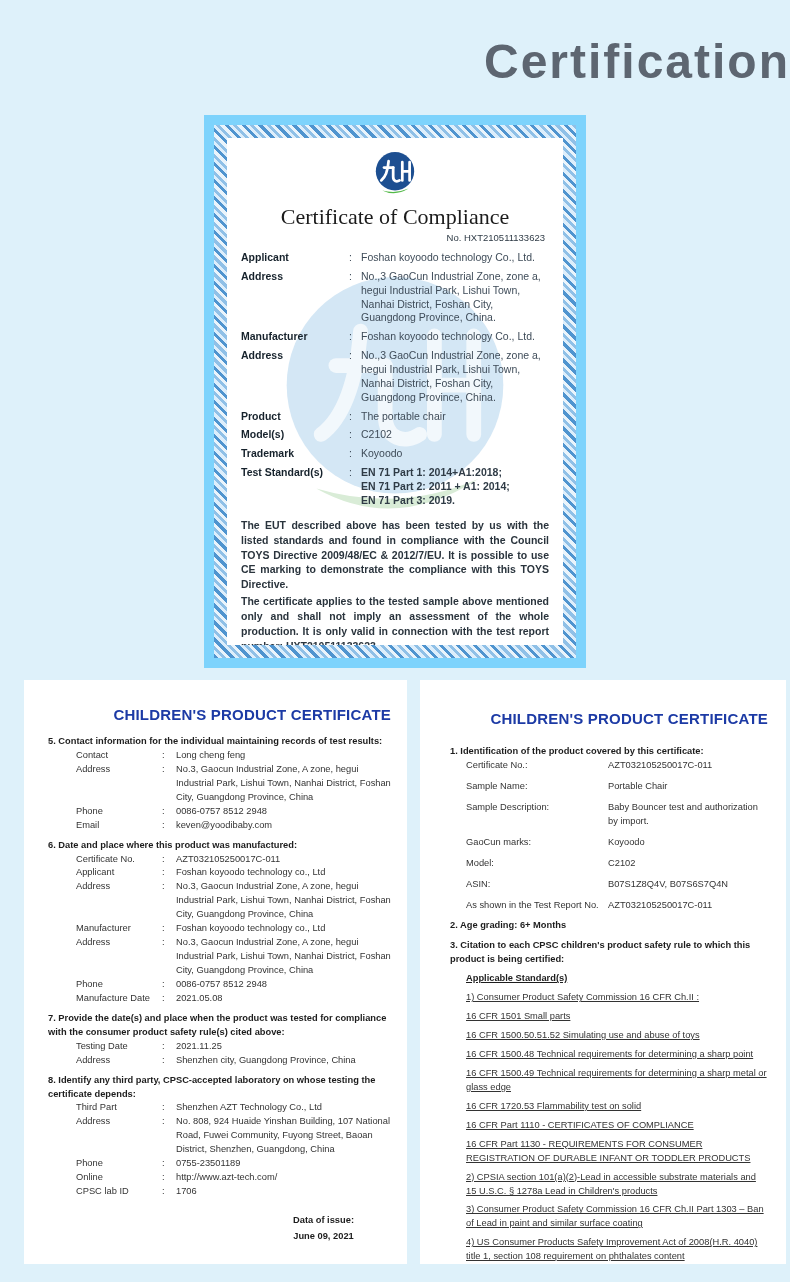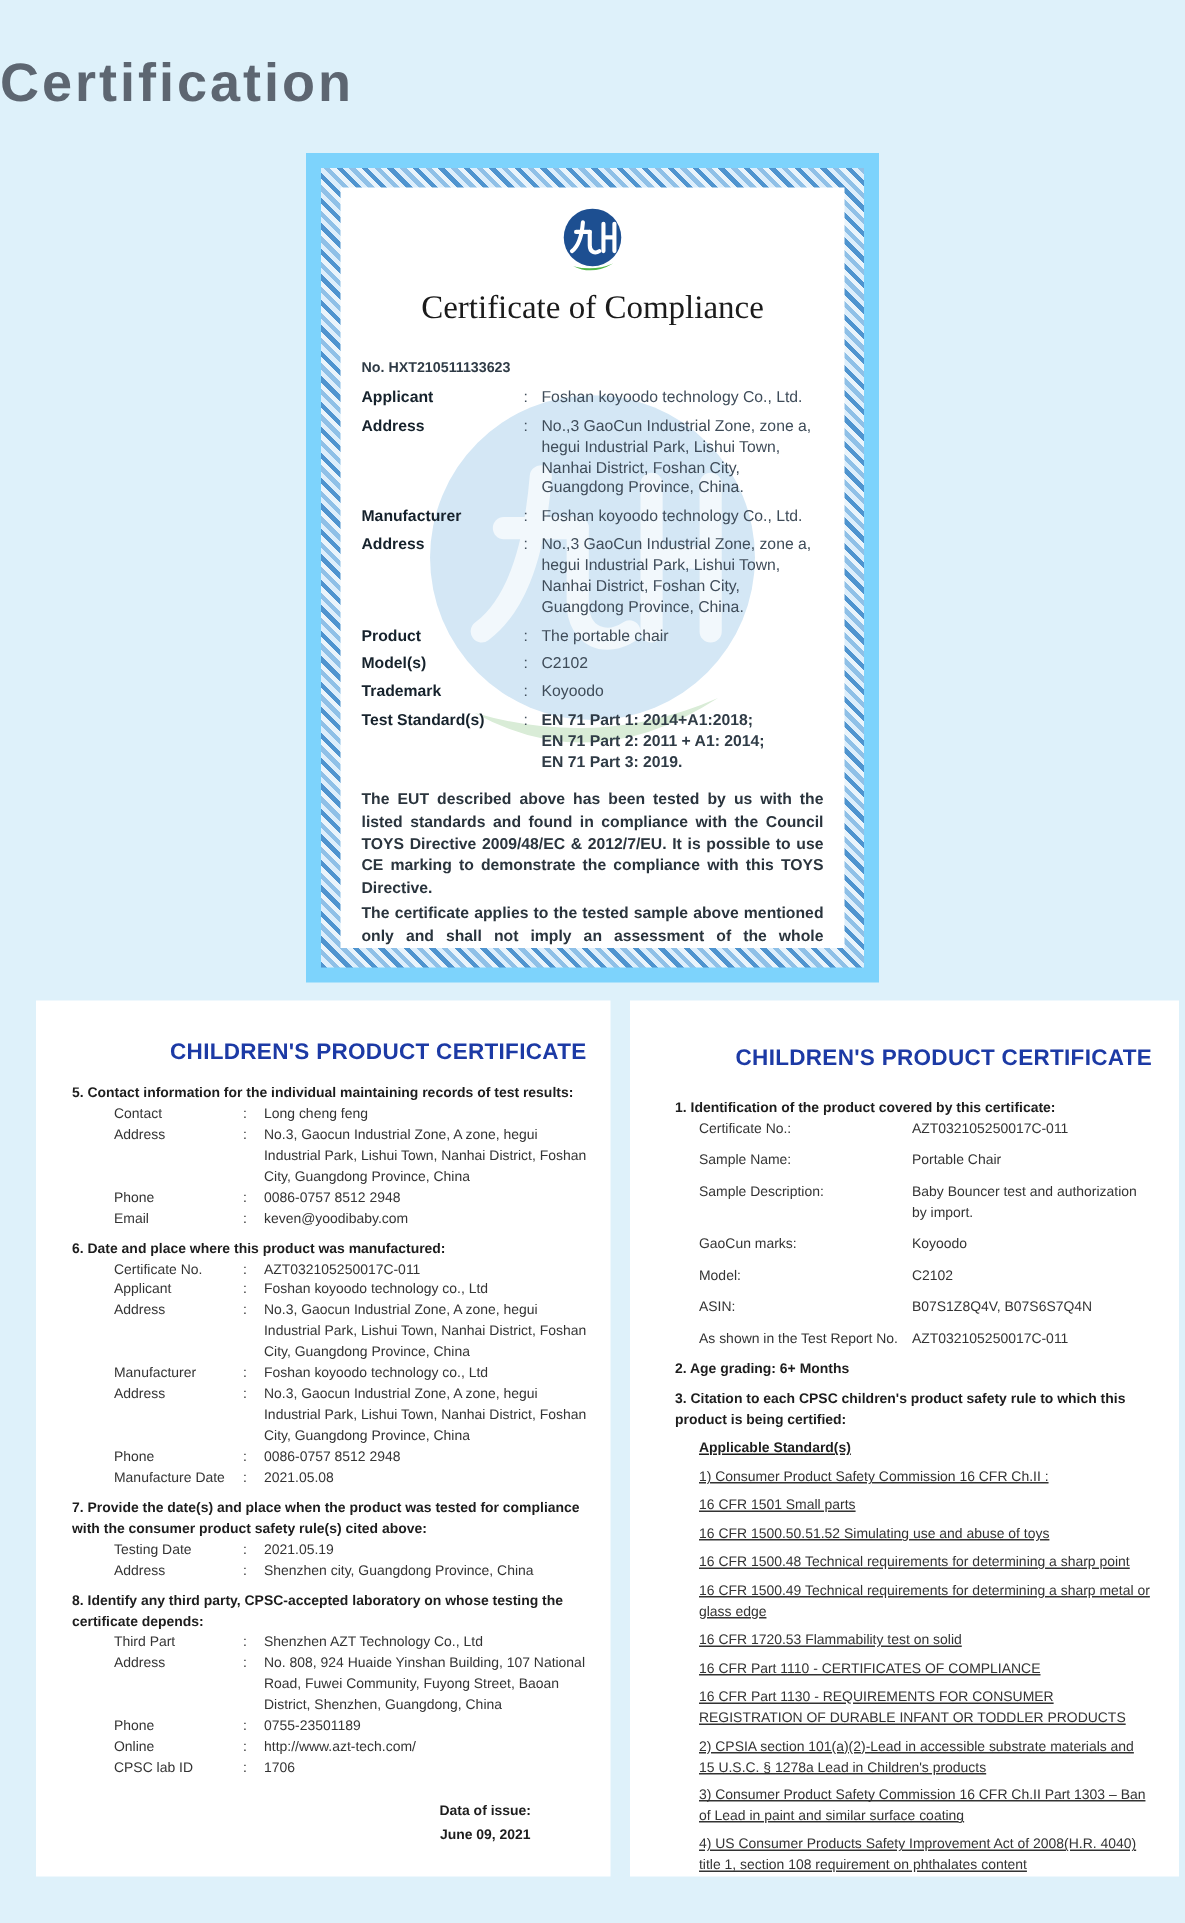--- a/index.html
+++ b/index.html
@@ -1,37 +1,37 @@
 <!DOCTYPE html>
 <html><head>
 <meta charset="utf-8">
 <style>
   html,body{margin:0;padding:0;width:790px;height:1282px;overflow:hidden;
     background:#def1fa;font-family:"Liberation Sans",sans-serif;}
   .page{position:relative;width:790px;height:1282px;}
 
-  .page-title{margin:0;padding-top:34px;text-align:left;font-size:36px;
+  .page-title{margin:0;padding-top:34px;text-align:right;font-size:48px;
     font-weight:600;color:#5d6671;letter-spacing:2px;}
 
   
   .coc{width:382px;margin:26px auto 0;background:#7dd3fc;padding:10px;
     box-sizing:border-box;height:553px;}
   .lace{height:100%;box-sizing:border-box;padding:13px;
     background:
       repeating-linear-gradient(45deg,#4f94cf 0 3px,#ddeefb 3px 6px,#8fc0e7 6px 9px,#eaf4fb 9px 12px);}
   .coc-inner{position:relative;background:#fff;height:100%;box-sizing:border-box;
     padding:12px 14px 8px;overflow:hidden;}
   .coc-inner>*{position:relative;z-index:1;}
   .watermark{position:absolute;z-index:0 !important;left:50%;top:52%;
     transform:translate(-50%,-50%);}
   .coc-logo{text-align:center;}
   .coc-title{text-align:center;font-family:"Liberation Serif",serif;
     font-size:22px;color:#1b1b1b;margin-top:2px;}
-  .coc-no{text-align:left;font-size:9.5px;font-weight:bold;color:#2f3b46;
-    margin:22px 4px 8px 0;}
+  .coc-no{text-align:right;font-size:9.5px;font-weight:normal;color:#2f3b46;
+    margin:2px 4px 8px 0;}
   .f-row{display:flex;font-size:10.5px;line-height:1.32;margin-bottom:5px;}
   .f-label{width:108px;flex:none;font-weight:bold;color:#16222c;}
   .f-colon{width:12px;flex:none;color:#3f4c59;}
   .f-val{flex:1;color:#3f4c59;}
   .f-bold .f-val{font-weight:bold;color:#2f3b46;}
   .coc-paras{margin-top:10px;}
   .para{font-size:10.5px;font-weight:bold;color:#2a343d;text-align:justify;
     line-height:1.42;margin:0 0 2px 0;}
 
   
@@ -222,21 +222,21 @@
           </div>
           <div class="c-row">
             <span class="lab">Manufacture Date</span>
             <span class="col">:</span>
             <span class="val">2021.05.08</span>
           </div>
           <div class="sec-h">7. Provide the date(s) and place when the product was tested for compliance with the consumer product safety rule(s) cited above:</div>
           <div class="c-row">
             <span class="lab">Testing Date</span>
             <span class="col">:</span>
-            <span class="val">2021.05.19</span>
+            <span class="val">2021.11.25</span>
           </div>
           <div class="c-row">
             <span class="lab">Address</span>
             <span class="col">:</span>
             <span class="val">Shenzhen city, Guangdong Province, China</span>
           </div>
           <div class="sec-h">8. Identify any third party, CPSC-accepted laboratory on whose testing the certificate depends:</div>
           <div class="c-row">
             <span class="lab">Third Part</span>
             <span class="col">:</span>

